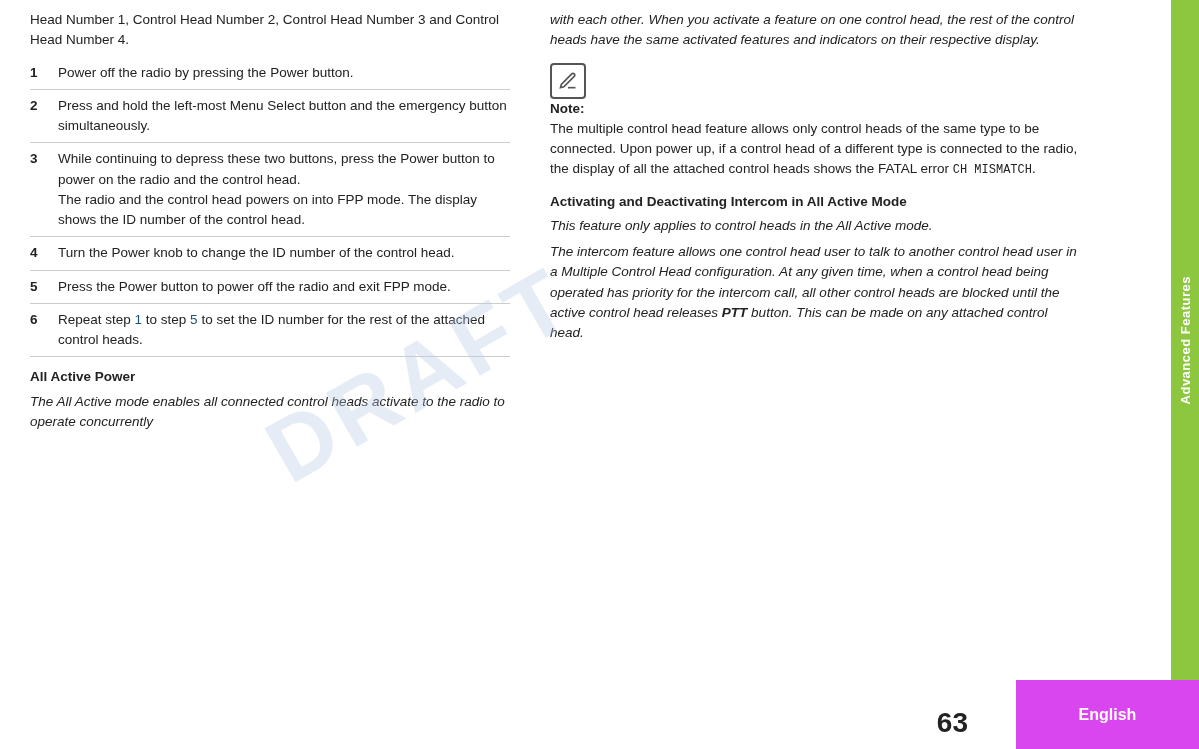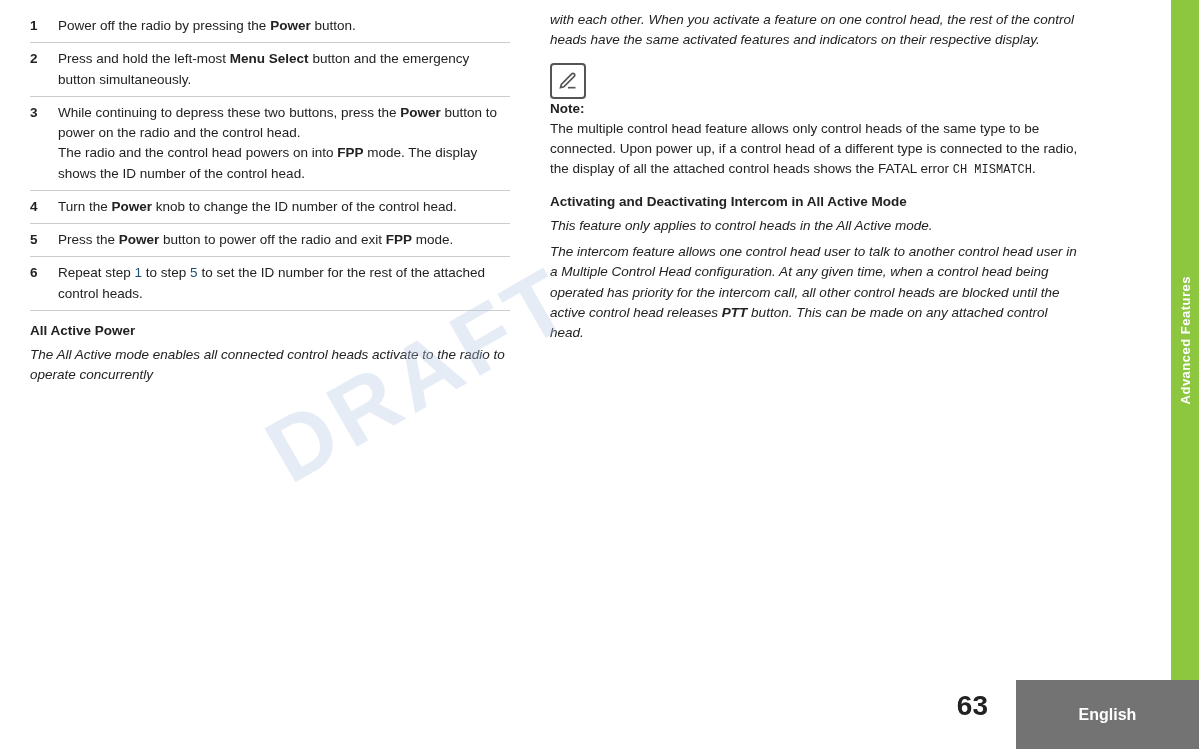--- a/index.html
+++ b/index.html
@@ -53,33 +53,34 @@
       width: 1199px;
       height: 69px;
       display: flex;
       align-items: stretch;
     }
 
     .bottom-bar-spacer {
       flex: 1;
       background: #fff;
       display: flex;
+      align-items: flex-end;
       justify-content: flex-end;
-      padding: 10px 28px;
+      padding: 10px 48px;
     }
 
     .page-number {
       font-size: 28px;
       font-weight: bold;
       color: #222;
     }
 
     .bottom-bar-lang {
       width: 183px;
-      background: #737373;
+      background: #d946ef;
       display: flex;
       align-items: center;
       justify-content: center;
     }
 
     .bottom-bar-lang-text {
       color: #fff;
       font-size: 16px;
       font-weight: bold;
     }
@@ -130,21 +131,21 @@
     }
 
     .steps-table td.step-content {
       vertical-align: top;
       padding: 6px 0 6px 6px;
       font-size: 13.5px;
       line-height: 1.5;
     }
 
     .step-content b {
-      font-weight: bold;
+      font-weight: normal;
     }
 
     
     .section-heading {
       font-weight: bold;
       font-size: 13.5px;
       margin: 10px 0 4px 0;
     }
 
     .section-body {
@@ -224,20 +225,21 @@
 
   <div class="watermark">DRAFT</div>
 
   <div class="side-tab">
     <span class="side-tab-text">Advanced Features</span>
   </div>
 
   <div class="main-content">
 
     <div class="left-col">
+      <p class="intro-text">Head Number 1, Control Head Number 2, Control Head Number 3 and Control Head Number 4.</p>
 
       <table class="steps-table">
         <tbody>
           <tr>
             <td class="step-num">1</td>
             <td class="step-content">Power off the radio by pressing the <b>Power</b> button.</td>
           </tr>
           <tr>
             <td class="step-num">2</td>
             <td class="step-content">Press and hold the left-most <b>Menu Select</b> button and the emergency button simultaneously.</td>

